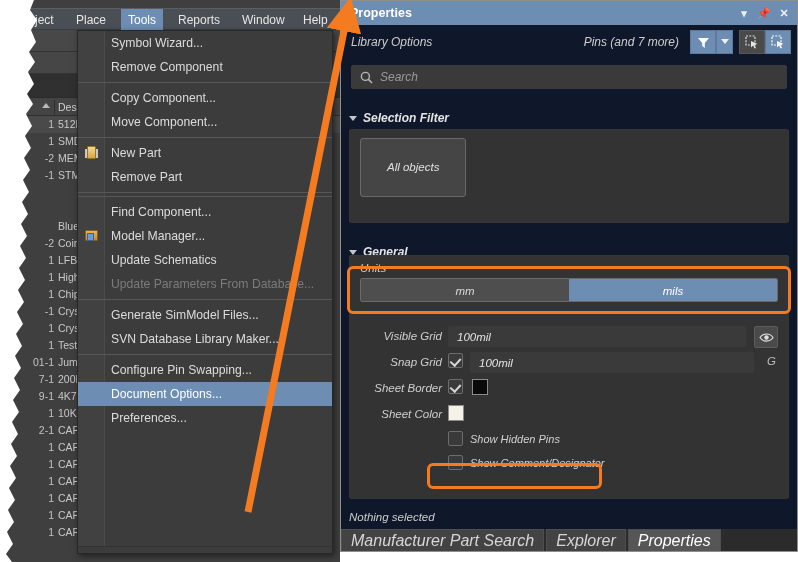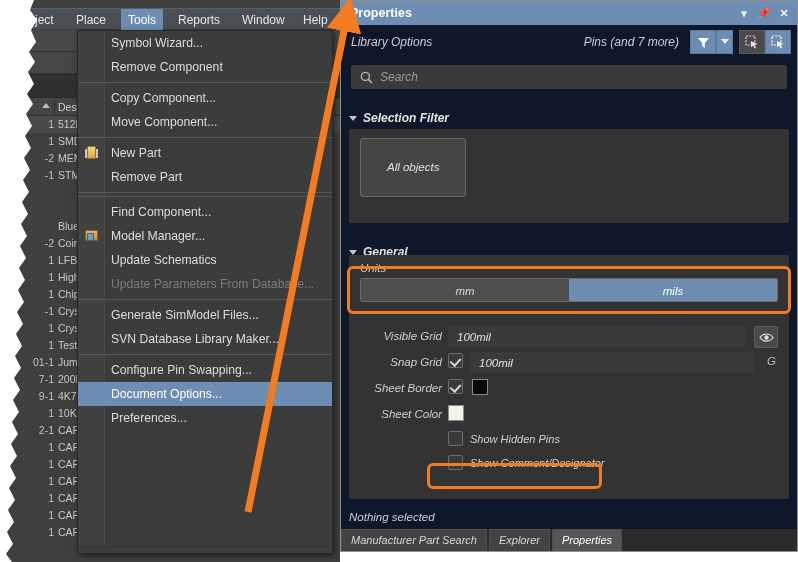--- a/index.html
+++ b/index.html
@@ -221,21 +221,21 @@
   .eyebtn {
     position:absolute; width:24px; height:22px; background:#4a4a4a; border:1px solid #5d5d5d;
     border-radius:2px; display:flex; align-items:center; justify-content:center;
   }
   .glabel { position:absolute; font-size:11.5px; color:#bdbdbd; }
   .cbrow-label { position:absolute; font-size:11px; color:#d2d2d2; }
 
   .status-text { position:absolute; left:8px; bottom:28px; font-size:11.5px; color:#cdcdcd; }
   .tabs { position:absolute; left:0; bottom:0; height:22px; width:100%; background:#2b2b2b; display:flex; }
   .tab {
-    height:22px; line-height:21px; font-size:11px; color:#d6d6d6;
+    height:22px; line-height:21px; font-size:16px; color:#d6d6d6;
     background:#434343; border:1px solid #4f4f4f; border-bottom:none;
     padding:0 9px; margin-right:2px;
   }
   .tab.active { background:#565656; color:#ffffff; }
 
   
   .hl-rect {
     position:absolute; border:3px solid #f47b20; border-radius:6px;
     z-index:30; pointer-events:none;
   }

